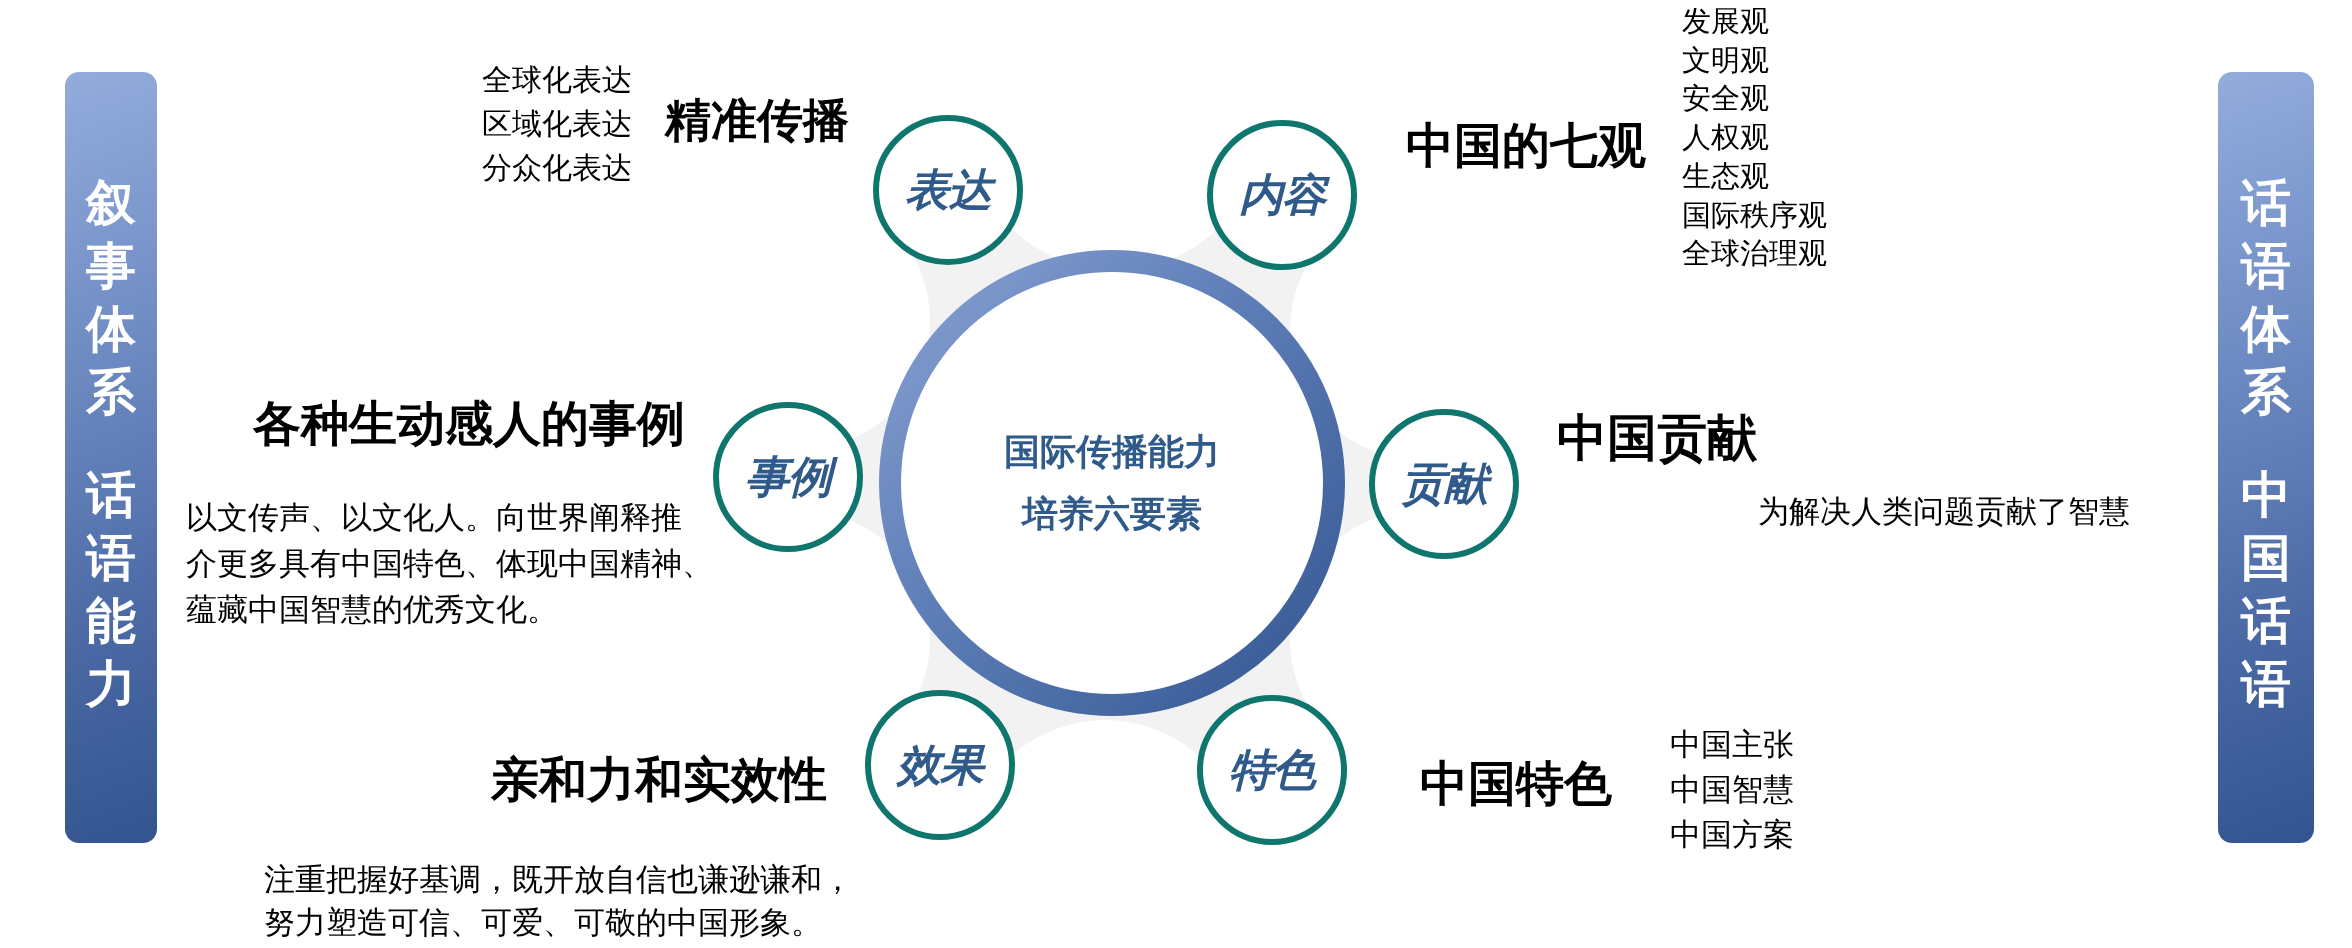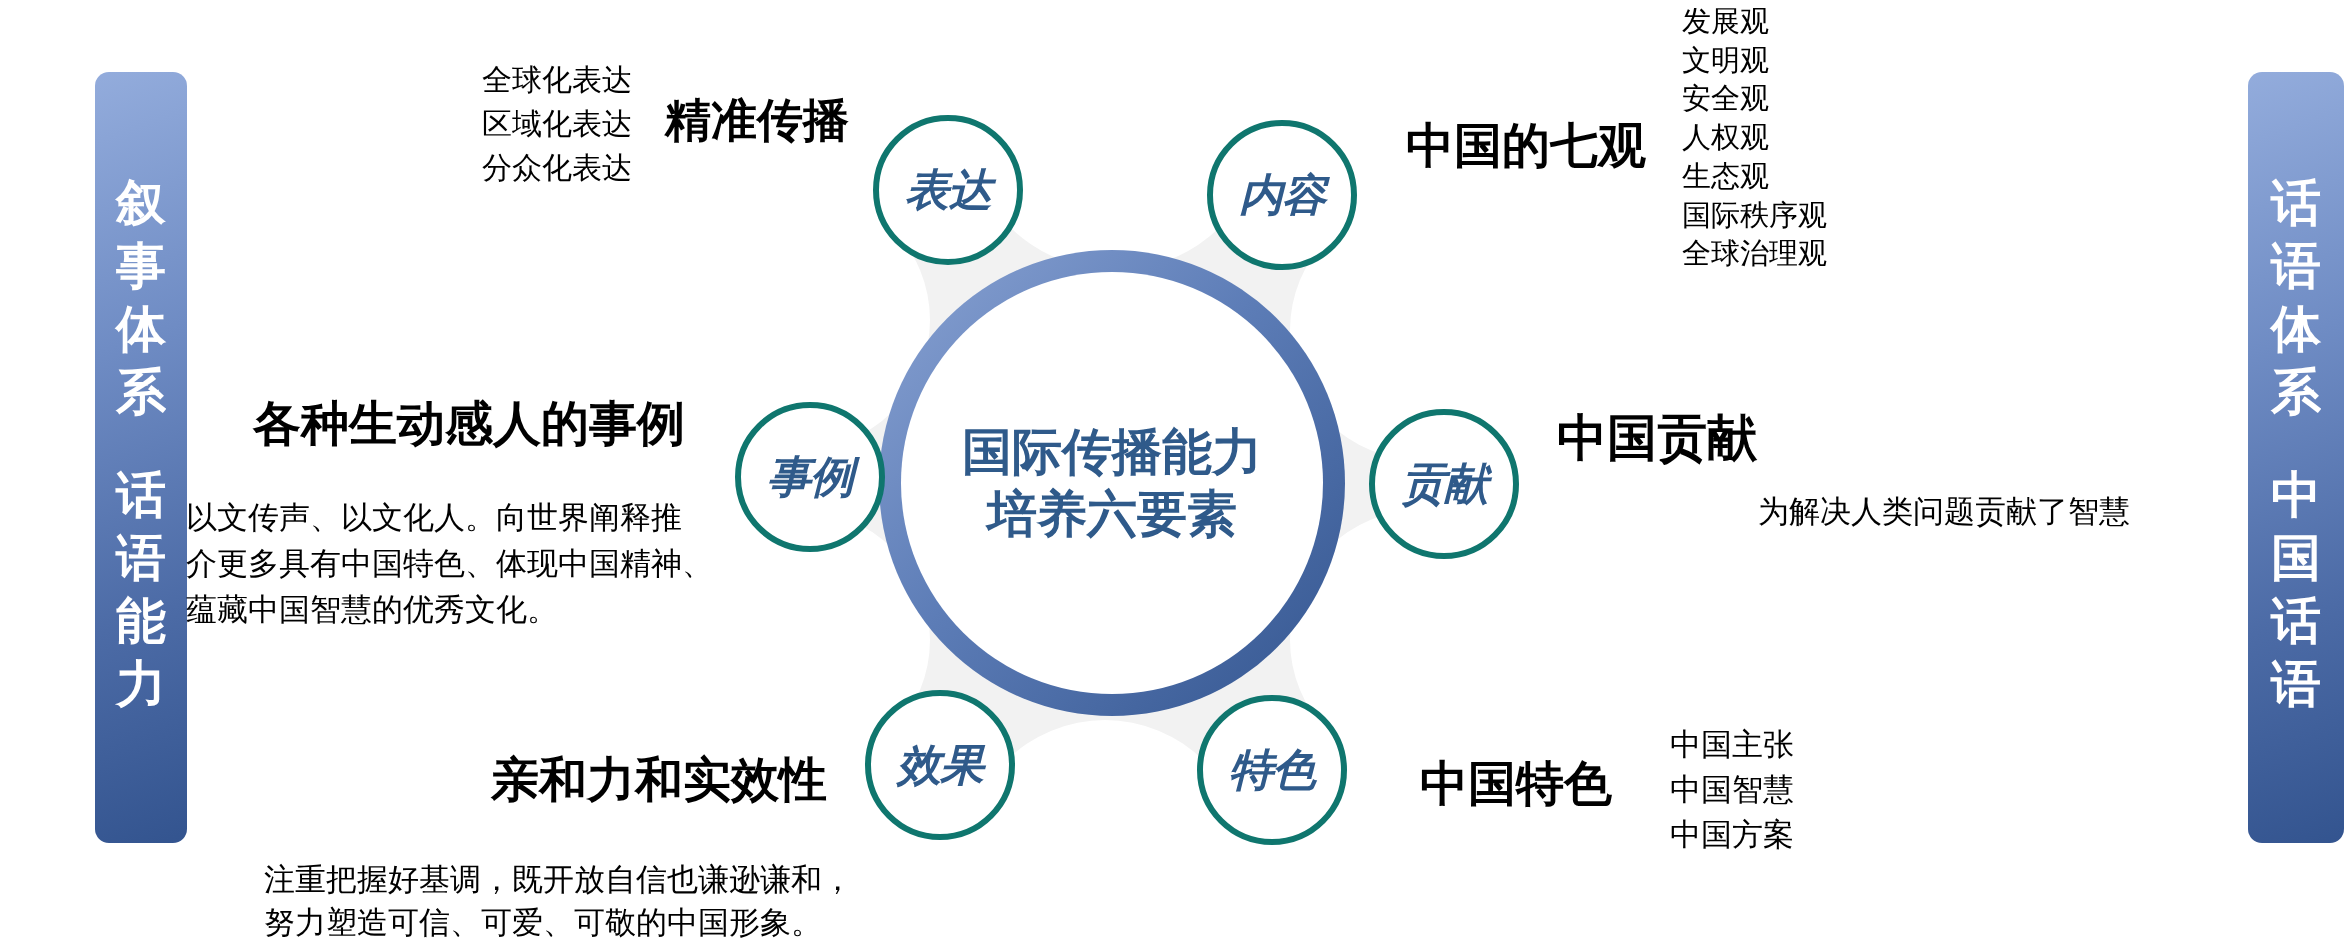--- a/index.html
+++ b/index.html
@@ -1,34 +1,34 @@
 <!DOCTYPE html>
 <html><head>
 <meta charset="utf-8">
 <style>
   html, body { margin:0; padding:0; background:#ffffff; }
   body { width:2352px; height:948px; position:relative; overflow:hidden;
          font-family:"DejaVu Sans","Liberation Sans",sans-serif; color:#000; }
   .abs { position:absolute; }
   .sidebar { position:absolute; top:72px; width:92px; height:771px; border-radius:14px;
     background:linear-gradient(160deg,#93acdc 0%,#6f8cc4 35%,#4c6ba6 70%,#33548f 100%);
-    display:flex; flex-direction:column; align-items:center; justify-content:flex-start; padding-top:100px; box-sizing:border-box;margin-left:30px; }
+    display:flex; flex-direction:column; align-items:center; justify-content:flex-start; padding-top:100px; box-sizing:border-box; }
   .sidebar .vtext { color:#fff; font-weight:bold; font-size:50px; line-height:63px; text-align:center; width:60px; word-break:break-all; }
   .sidebar .gap { height:40px; }
   .web { position:absolute; left:0; top:0; }
   .node { position:absolute; width:150px; height:150px; margin-left:-75px; margin-top:-75px;
     border-radius:50%; border:6px solid #0f766e; box-sizing:border-box; background:#fff;
     display:flex; align-items:center; justify-content:center;font-style:italic; }
   .node span { color:#2f5a8a; font-weight:bold; font-size:44px; letter-spacing:-1px; }
   .center { position:absolute; left:879px; top:250px; width:466px; height:466px; border-radius:50%;
     background:linear-gradient(135deg,#8aa3d3 0%,#5d7db7 45%,#33558f 100%);
     display:flex; align-items:center; justify-content:center; }
   .center .inner { width:422px; height:422px; border-radius:50%; background:#fff;
     display:flex; flex-direction:column; align-items:center; justify-content:center; }
-  .center .inner span { color:#2f5a8a; font-weight:bold; font-size:50px; line-height:62px; }
+  .center .inner span { color:#2f5a8a; font-weight:bold; font-size:36px; line-height:62px; }
   .h { position:absolute; font-weight:bold; white-space:nowrap; }
   .list div { height:auto; }
 </style>
 </head>
 <body>
 
 <div class="sidebar" style="left:65px;">
   <div class="vtext">叙事体系</div>
   <div class="gap"></div>
   <div class="vtext">话语能力</div>
@@ -70,21 +70,21 @@
   </div>
 <div class="node" style="left:1444px; top:484px;">
     <span>贡献</span>
   </div>
 <div class="node" style="left:1272px; top:770px;">
     <span>特色</span>
   </div>
 <div class="node" style="left:940px; top:765px;">
     <span>效果</span>
   </div>
-<div class="node" style="left:810px; top:477px;align-items:center;">
+<div class="node" style="left:788px; top:477px;align-items:center;">
     <span>事例</span>
   </div>
 
 <div class="list abs" style="left:482px; top:58px; font-size:30px; line-height:44px;">
   <div>全球化表达</div>
   <div>区域化表达</div>
   <div>分众化表达</div>
 </div>
 <div class="h" style="left:665px; top:90px; font-size:46px;">精准传播</div>
 

